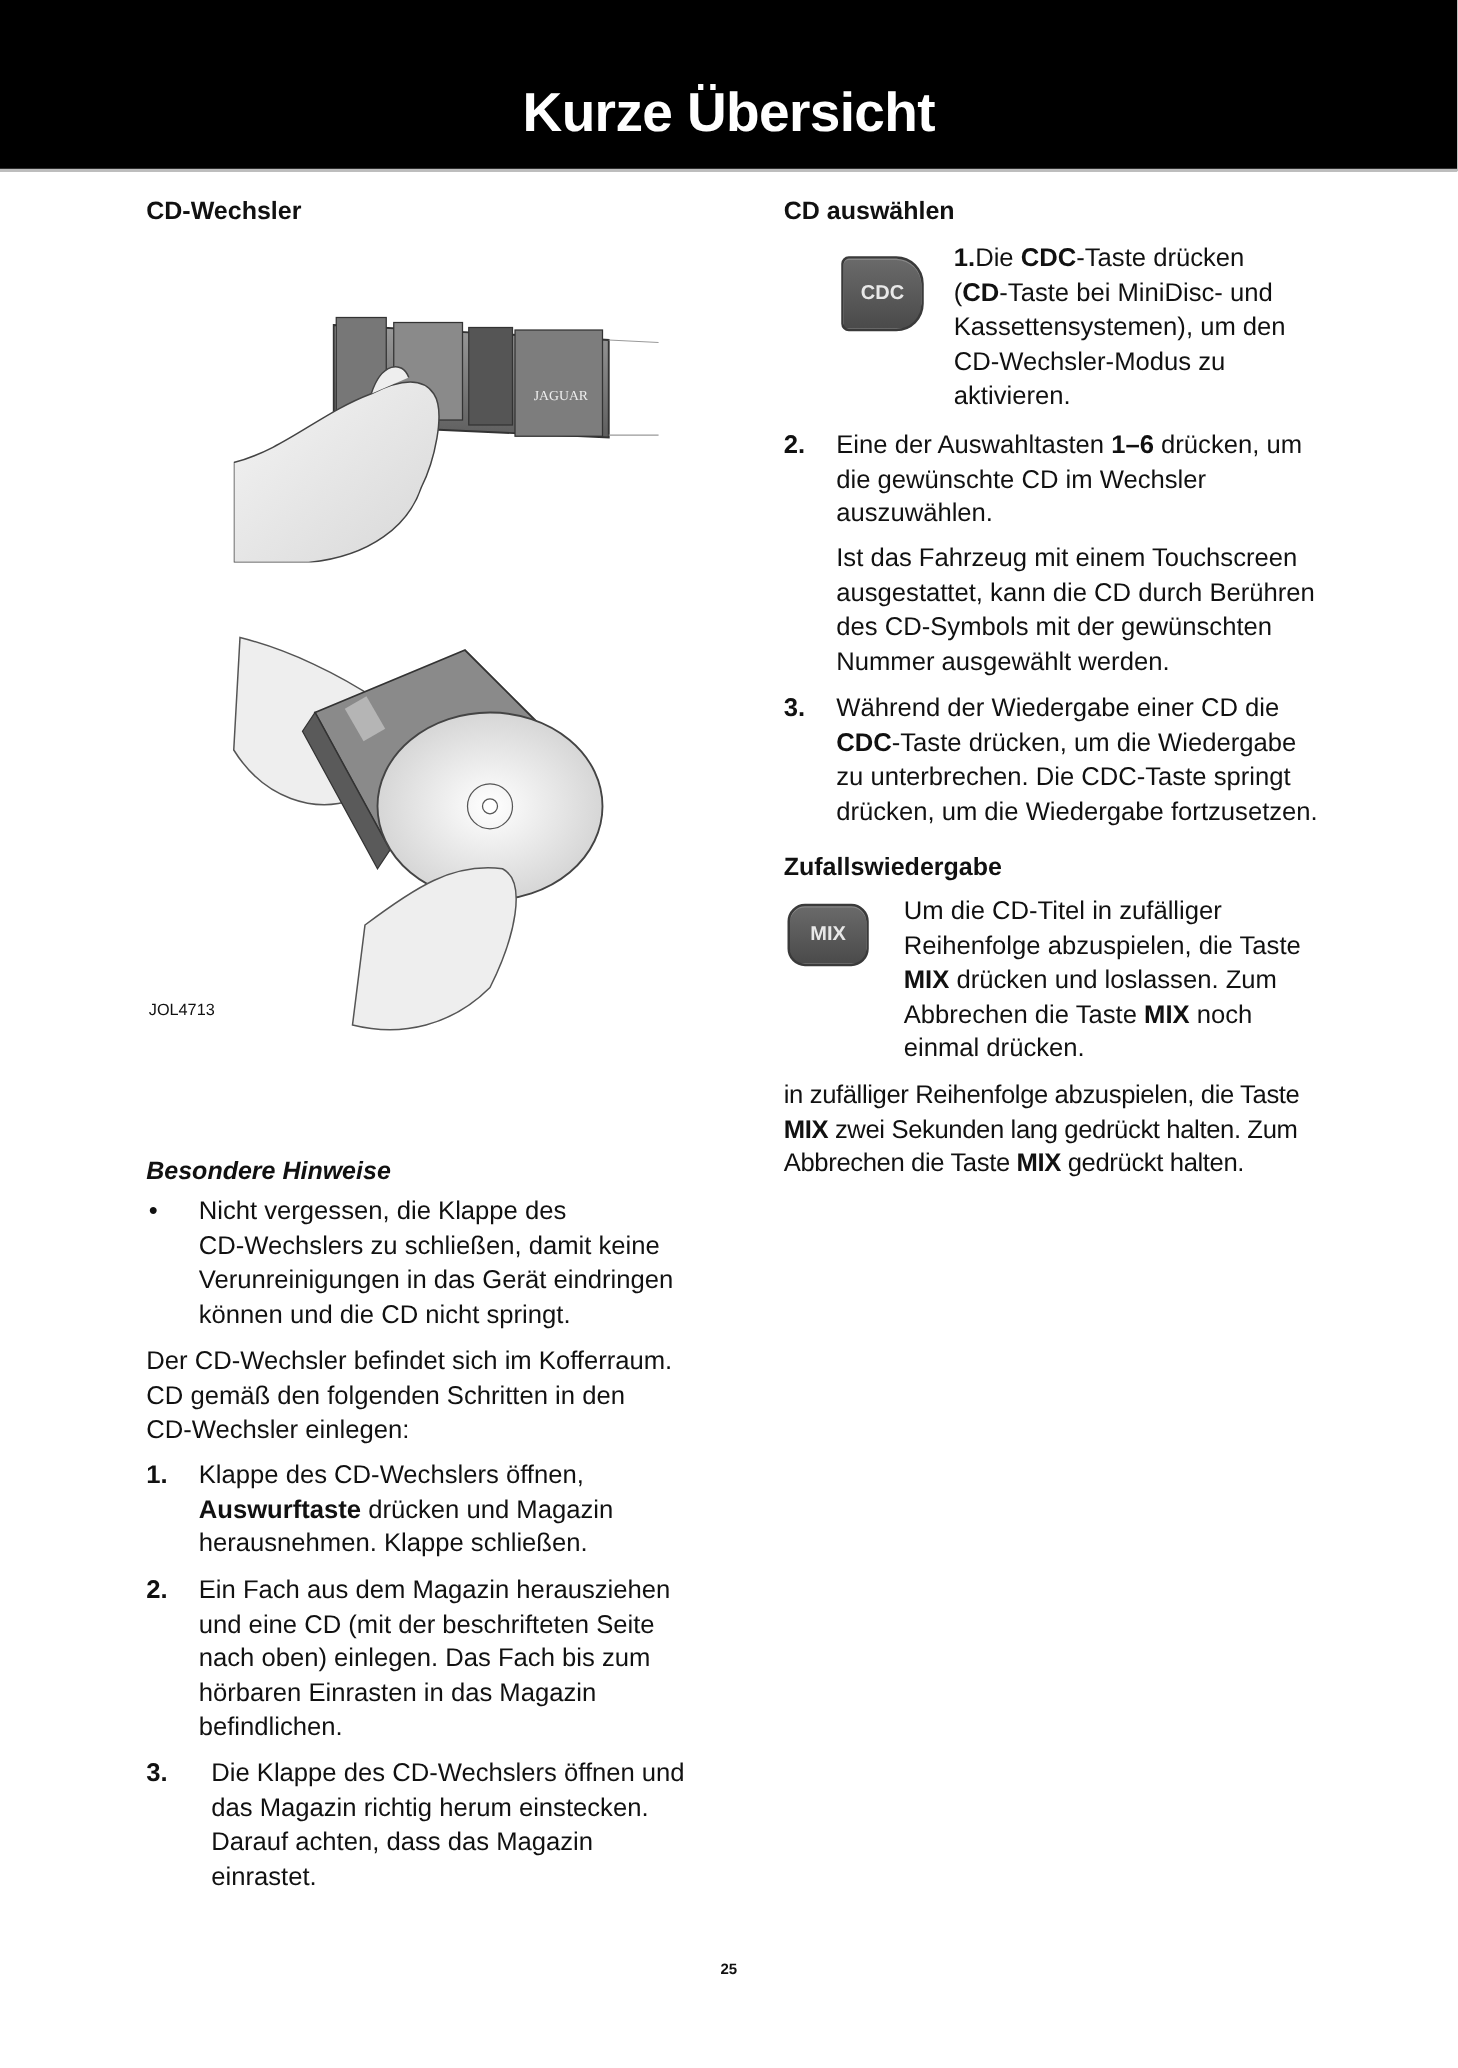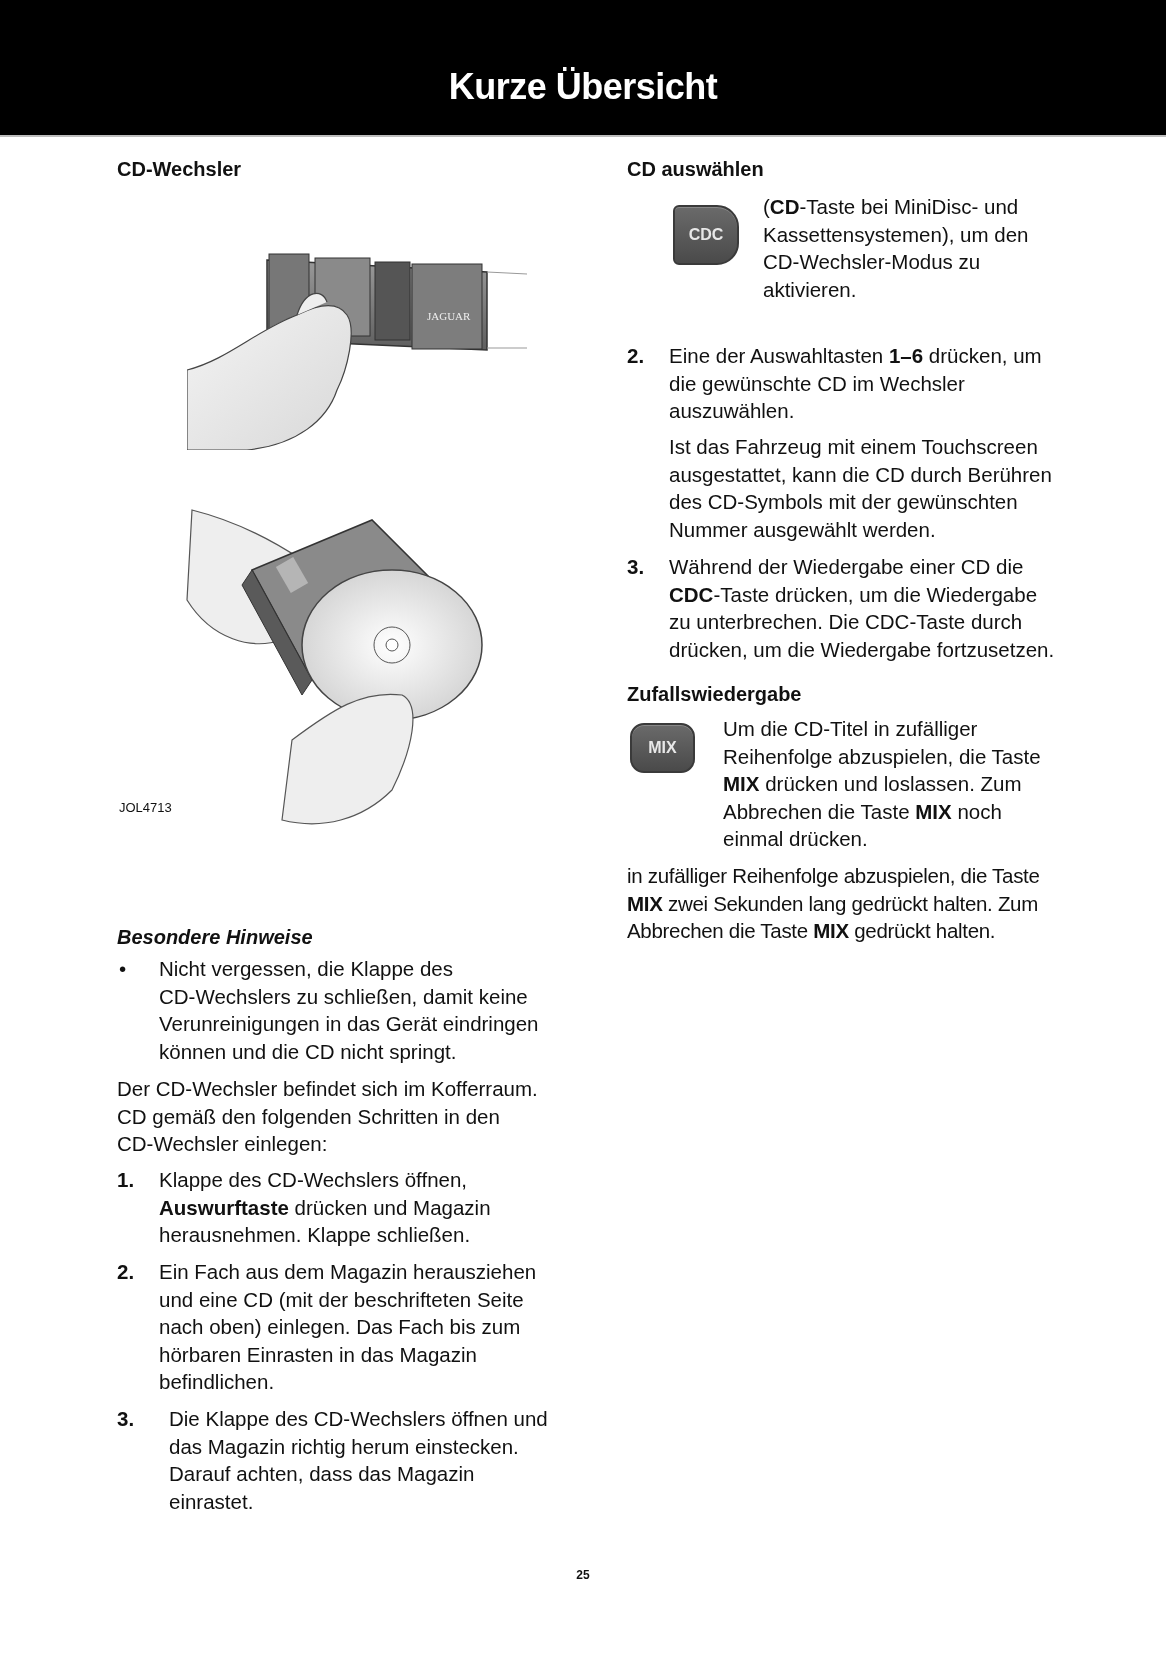--- a/index.html
+++ b/index.html
@@ -1,21 +1,21 @@
 <!DOCTYPE html>
 <html><head>
 <meta charset="utf-8">
 <style>
   html, body { margin: 0; padding: 0; background: #ffffff; }
   body { width: 1166px; height: 1654px; position: relative; overflow: hidden;
          font-family: "Liberation Sans", "DejaVu Sans", sans-serif; color: #111; }
   .header-bar { position: absolute; left: 0; top: 0; width: 1166px; height: 137px; background: #000;
                 border-bottom: 2px solid #bdbdbd; box-sizing: border-box; }
   .header-title { position: absolute; left: 0; right: 0; top: 66px; text-align: center; color: #fff;
-                  font-weight: bold; font-size: 36px; letter-spacing: -0.5px; }
+                  font-weight: bold; font-size: 44px; letter-spacing: -0.5px; }
   .col { position: absolute; top: 0; }
   .col-left { left: 117px; width: 460px; }
   .col-right { left: 627px; width: 465px; }
   .h { position: absolute; font-weight: bold; font-size: 20px; white-space: nowrap; }
   .p { position: absolute; font-size: 20.5px; line-height: 27.6px; }
   .num { position: absolute; font-weight: bold; font-size: 20.5px; line-height: 27.6px; }
   b { font-weight: bold; }
   .btn { position: absolute; background: linear-gradient(#6a6a6a, #4a4a4a); color: #e8e8e8;
          font-weight: bold; font-size: 16px; display: flex; align-items: center; justify-content: center;
          border: 2px solid #3a3a3a; box-sizing: border-box; box-shadow: inset 0 1px 0 #888; cursor: pointer; }
@@ -117,20 +117,21 @@
     <div>einrastet.</div>
   </div>
 </div>
 
 <div class="col col-right">
   <div class="h" style="top:158px;">CD auswählen</div>
 
   <div class="btn btn-cdc" style="left:46px; top:205px; width:66px; height:60px;">CDC</div>
 
   <div class="p" style="top:193px; left:136px; width:340px;">
+    <div><b>1.</b><span>Die </span><b>CDC</b><span>-Taste drücken</span></div>
     <div><span>(</span><b>CD</b><span>-Taste bei MiniDisc- und</span></div>
     <div>Kassettensystemen), um den</div>
     <div>CD-Wechsler-Modus zu</div>
     <div>aktivieren.</div>
   </div>
 
   <div class="num" style="top:342px;">2.</div>
   <div class="p" style="top:342px; left:42px; width:430px;">
     <div><span>Eine der Auswahltasten </span><b>1–6</b><span> drücken, um</span></div>
     <div>die gewünschte CD im Wechsler</div>
@@ -140,21 +141,21 @@
     <div>Ist das Fahrzeug mit einem Touchscreen</div>
     <div>ausgestattet, kann die CD durch Berühren</div>
     <div>des CD-Symbols mit der gewünschten</div>
     <div>Nummer ausgewählt werden.</div>
   </div>
 
   <div class="num" style="top:553px;">3.</div>
   <div class="p" style="top:553px; left:42px; width:430px;">
     <div>Während der Wiedergabe einer CD die</div>
     <div><b>CDC</b><span>-Taste drücken, um die Wiedergabe</span></div>
-    <div>zu unterbrechen. Die CDC-Taste durch</div>
+    <div>zu unterbrechen. Die CDC-Taste springt</div>
     <div>drücken, um die Wiedergabe fortzusetzen.</div>
   </div>
 
   <div class="h" style="top:683px;">Zufallswiedergabe</div>
 
   <div class="btn btn-mix" style="left:3px; top:723px; width:65px; height:50px;">MIX</div>
 
   <div class="p" style="top:715px; left:96px; width:380px;">
     <div>Um die CD-Titel in zufälliger</div>
     <div>Reihenfolge abzuspielen, die Taste</div>

